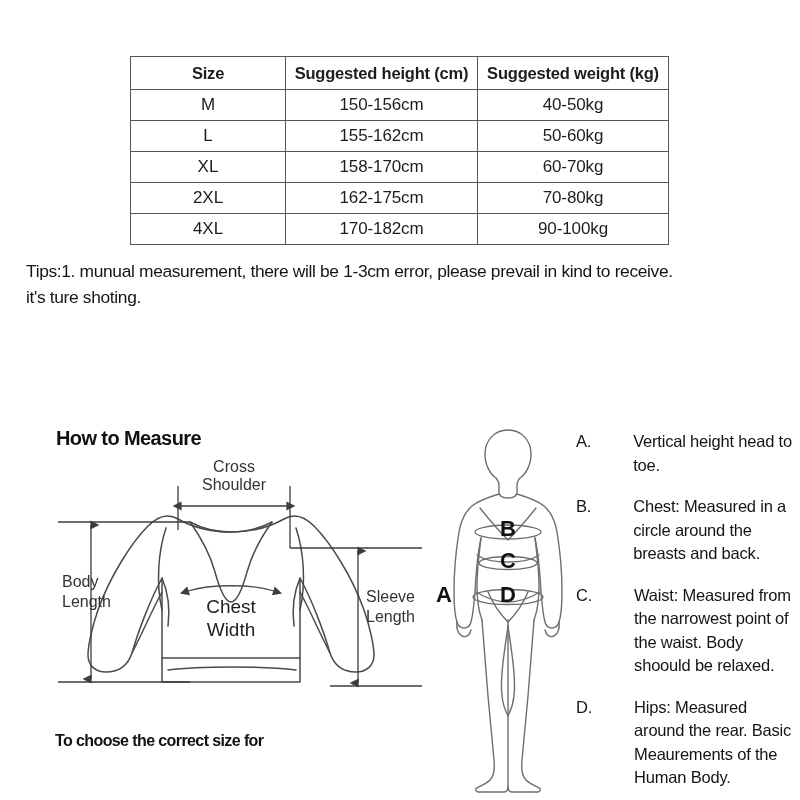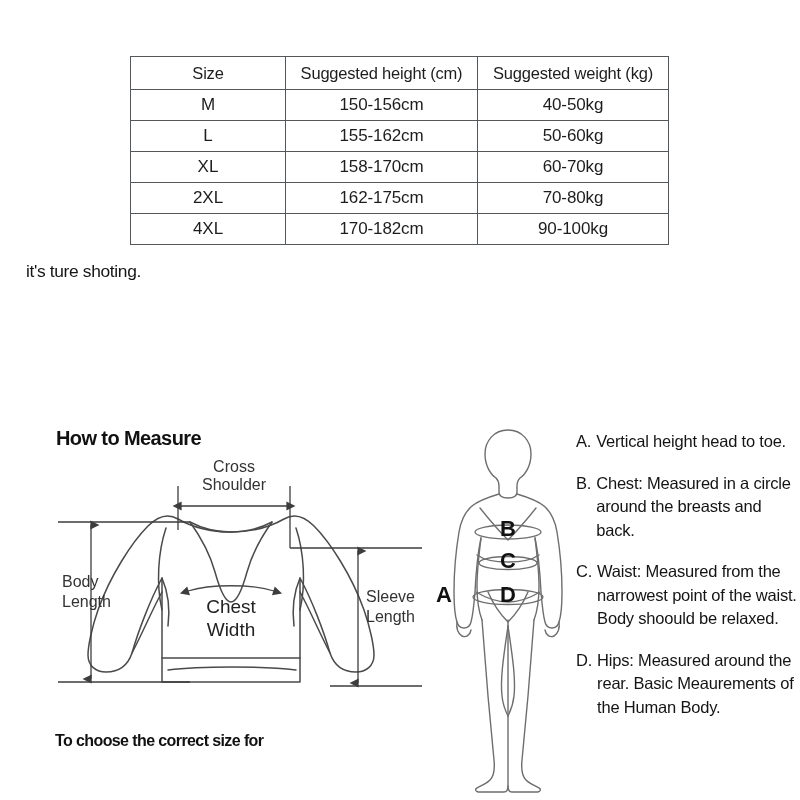--- a/index.html
+++ b/index.html
@@ -32,21 +32,21 @@
   table.size-table td {
     border: 1.6px solid #55585a;
     text-align: center;
     color: #1d1d1d;
     padding: 0;
     height: 30px;
     line-height: 30px;
     font-size: 17px;
   }
   table.size-table th {
-    font-weight: normal;
+    font-weight: bold;
     font-size: 16.5px;
     height: 32px;
     line-height: 32px;
     letter-spacing: -0.2px;
   }
   table.size-table col.c-size   { width: 155px; }
   table.size-table col.c-height { width: 192px; }
   table.size-table col.c-weight { width: 191px; }
   td.cell-size { font-size: 19px; color: #222; }
   td.cell-val  { font-size: 17px; color: #2a2a2a; letter-spacing: -0.1px; }
@@ -119,20 +119,21 @@
   #measure-descriptions .desc-item {
     display: flex;
     margin-bottom: 18px;
   }
   #measure-descriptions .desc-key {
     flex: 0 0 auto;
     padding-right: 5px;
   }
   #measure-descriptions .desc-body {
     flex: 1 1 auto;
+    margin-left: 37px;
   }
   svg text {
     font-family: "Liberation Sans", sans-serif;
   }
 </style>
 </head>
 <body>
 
 <div id="size-table-wrap">
   <table class="size-table">
@@ -172,20 +173,21 @@
       <tr>
         <td class="cell-size">4XL</td>
         <td class="cell-val">170-182cm</td>
         <td class="cell-val">90-100kg</td>
       </tr>
     </tbody>
   </table>
 </div>
 
 <div id="tips">
+  <div class="tip-line">Tips:1. munual measurement, there will be 1-3cm error, please prevail in kind to receive.</div>
   <div class="tip-line">it's ture shoting.</div>
 </div>
 
 <div id="how-to-measure-title">How to Measure</div>
 
 <svg id="garment-diagram" viewBox="0 0 400 270">
   <defs>
     <marker id="arrL" markerWidth="9" markerHeight="9" refX="7.5" refY="4.5" orient="auto">
       <path d="M8,1 L8,8 L1,4.5 Z" fill="#3d3d3d"></path>
     </marker>

